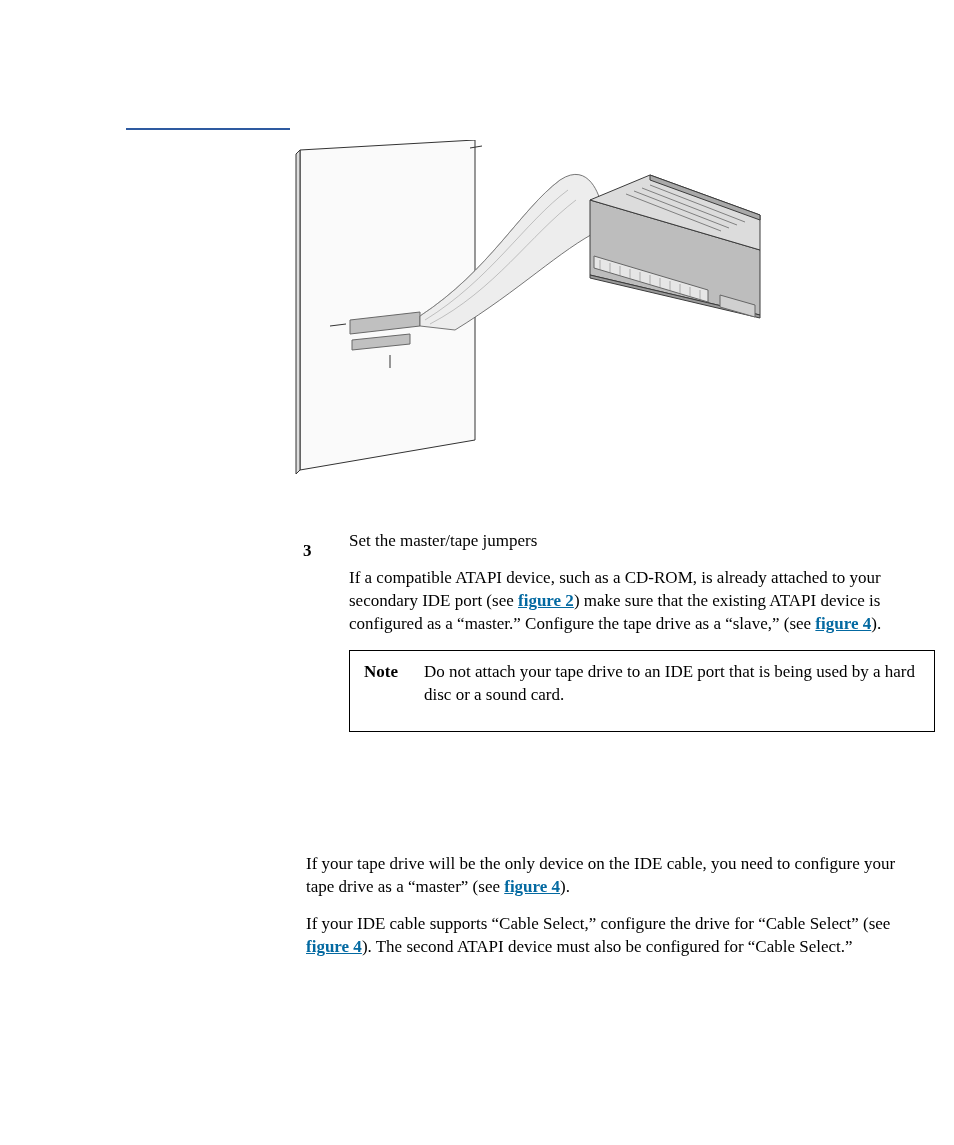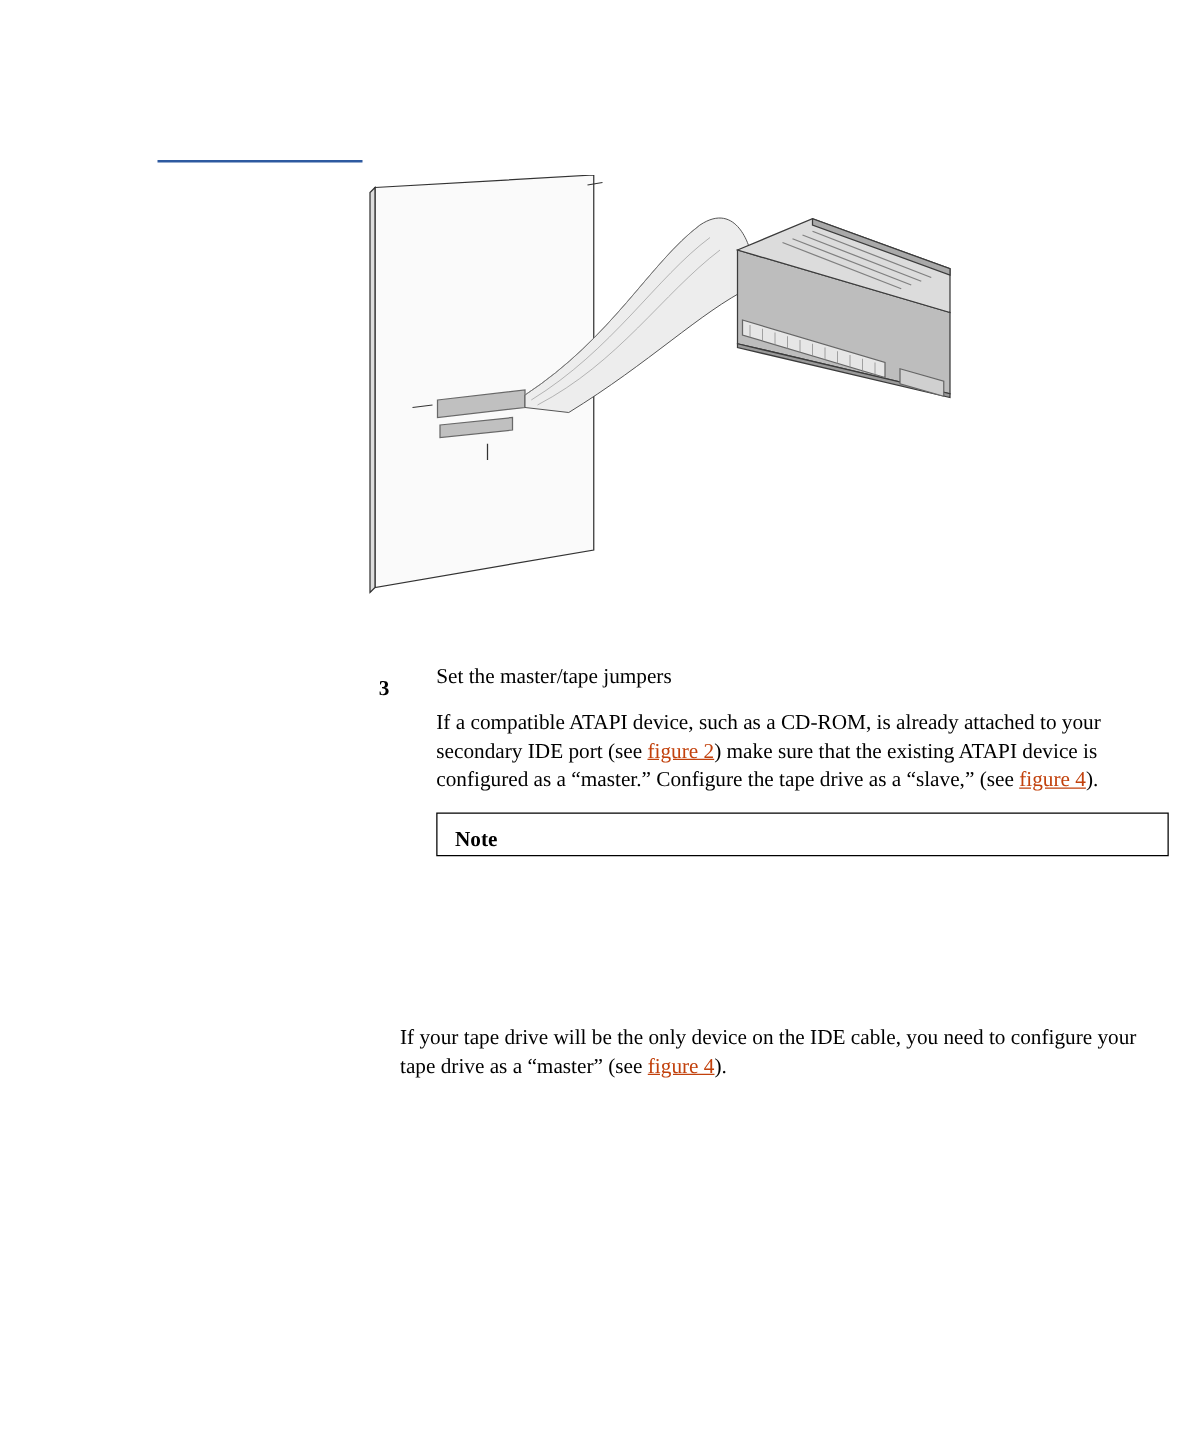--- a/index.html
+++ b/index.html
@@ -39,45 +39,45 @@
   .step-label {
     position: absolute;
     left: 303px;
     top: 540px;
     font-weight: bold;
     font-size: 17px;
   }
   .step-title { margin-bottom: 14px; }
   .note-box {
     border: 1px solid #000;
-    padding: 10px 14px 0 14px;
+    padding: 10px 14px 10px 14px;
     margin: 12px 0 18px 0;
     width: 556px;
     display: flex;
   }
   .note-label {
     font-weight: bold;
     width: 60px;
     flex-shrink: 0;
   }
   .note-text {
     margin: 0;
     flex: 1;
   }
   .after-box {
     position: absolute;
     left: 306px;
-    top: 819px;
+    top: 853px;
     width: 598px;
-    margin-left: 14px;
   }
   .after-box p { margin: 0 0 14px 0; }
   a.figref {
-    color: #c2410c;
+    color: #0369a1;
     text-decoration: underline;
+    font-weight: bold;
   }
 </style>
 </head>
 <body>
 
 <div class="rule"></div>
 
 <div class="figure-area">
   
   <svg viewBox="0 0 475 335">
@@ -133,20 +133,24 @@
 
 <div class="step-label">3</div>
 
 <div class="content">
   <p class="step-title">Set the master/tape jumpers</p>
   <p>
     <span>If a compatible ATAPI device, such as a CD-ROM, is already attached to your secondary IDE port (see </span><a href="#" class="figref">figure 2</a><span>) make sure that the existing ATAPI device is configured as a “master.” Configure the tape drive as a “slave,” (see </span><a href="#" class="figref">figure 4</a><span>).</span>
   </p>
   <div class="note-box">
     <div class="note-label">Note</div>
+    <p class="note-text">Do not attach your tape drive to an IDE port that is being used by a hard disc or a sound card.</p>
   </div>
 </div>
 
 <div class="after-box">
   <p>
     <span>If your tape drive will be the only device on the IDE cable, you need to configure your tape drive as a “master” (see </span><a href="#" class="figref">figure 4</a><span>).</span>
   </p>
+  <p>
+    <span>If your IDE cable supports “Cable Select,” configure the drive for “Cable Select” (see </span><a href="#" class="figref">figure 4</a><span>). The second ATAPI device must also be configured for “Cable Select.”</span>
+  </p>
 </div>
 
 </body></html>

